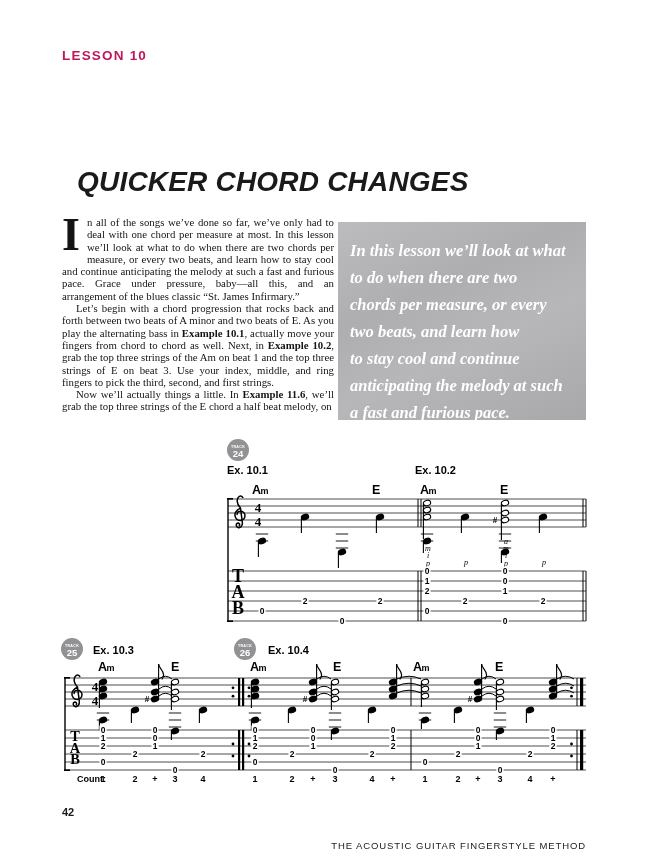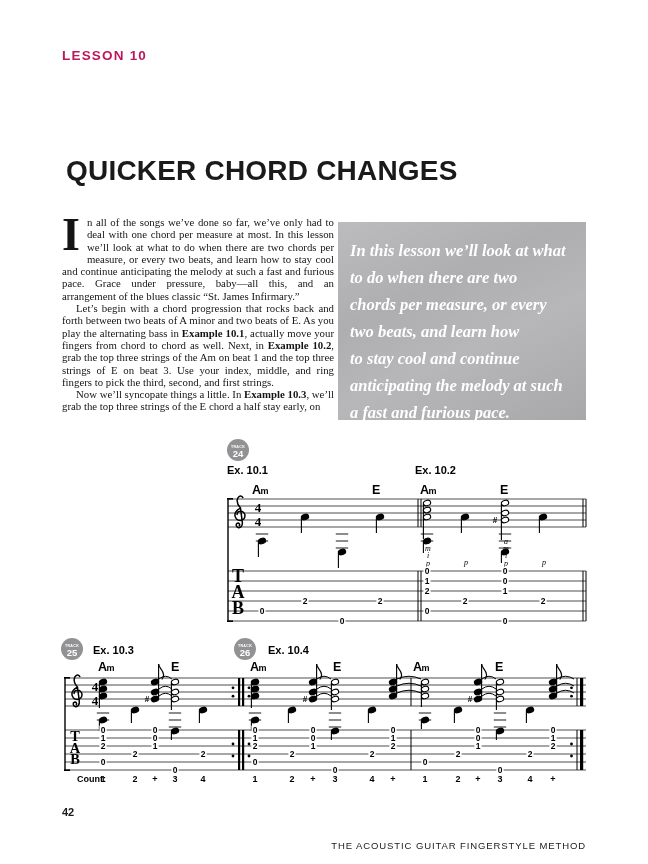--- a/index.html
+++ b/index.html
@@ -26,26 +26,26 @@
   #footer-book{right:62px;top:840px;font-family:"Liberation Sans",sans-serif;font-weight:normal;
                font-size:9.5px;letter-spacing:0.9px;color:#1a1a1a;}
   svg{position:absolute;left:0;}
   #sys0{top:430px;}
   #sys1{top:632px;}
 </style>
 </head>
 <body>
 
 <div class="abs" id="lesson">LESSON 10</div>
-<h1 class="abs" id="title" style="margin:4px;">QUICKER CHORD CHANGES</h1>
+<h1 class="abs" id="title" style="margin:15px;font-style:italic;">QUICKER CHORD CHANGES</h1>
 
 <div class="abs" id="article">
     <p><span class="dropcap">I</span><span>n all of the songs we’ve done so far, we’ve only had to deal with one chord per measure at most. In this lesson we’ll look at what to do when there are two chords per measure, or every two beats, and learn how to stay cool and continue anticipating the melody at such a fast and furious pace. Grace under pressure, baby—all this, and an arrangement of the blues classic “St. James Infirmary.”</span></p>
     <p><span>Let’s begin with a chord progression that rocks back and forth between two beats of A minor and two beats of E. As you play the alternating bass in </span><b>Example 10.1</b><span>, actually move your fingers from chord to chord as well. Next, in </span><b>Example 10.2</b><span>, grab the top three strings of the Am on beat 1 and the top three strings of E on beat 3. Use your index, middle, and ring fingers to pick the third, second, and first strings.</span></p>
-    <p><span>Now we’ll syncopate things a little. In </span><b>Example 10.3</b><span>, we’ll grab the top three strings of the E chord a half stay early, on</span></p>
+    <p><span>Now we’ll actually things a little. In </span><b>Example 11.6</b><span>, we’ll grab the top three strings of the E chord a half beat melody, on</span></p>
   </div>
 
 <div class="abs" id="pullquote" style="color: rgb(255, 255, 255); padding-left: 12px;">In this lesson we’ll look at what
 to do when there are two
 chords per measure, or every
 two beats, and learn how
 to stay cool and continue
 anticipating the melody at such
 a fast and furious pace.</div>
 

